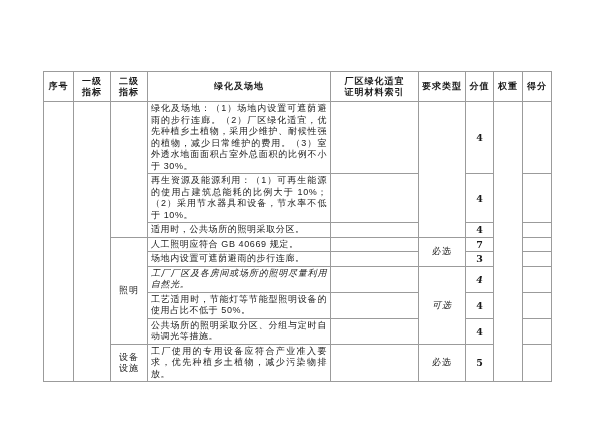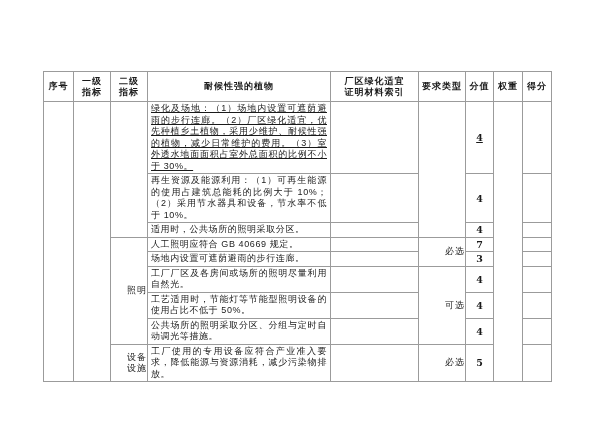--- a/index.html
+++ b/index.html
@@ -4,24 +4,24 @@
 <style>
   html,body{margin:0;padding:0;background:#ffffff;}
   body{width:600px;height:424px;position:relative;font-family:"Liberation Sans",sans-serif;color:#1a1a1a;}
   .page{position:absolute;left:0;top:5px;width:600px;height:424px;background:#ffffff;margin-top:8px;}
   table.eval{position:absolute;left:43px;top:58px;width:508px;border-collapse:collapse;table-layout:fixed;border:1.5px solid #8f8f8f;}
   td{border:1px solid #9b9b9b;padding:0;vertical-align:middle;overflow:hidden;}
   
   tr.rh0{height:30px;}
   td.hc{font-size:9px;font-weight:bold;text-align:center;line-height:11px;white-space:pre-line;letter-spacing:1px;}
   
-  tr.rh1{height:59px;text-decoration:underline;} tr.rh2{height:36px;} tr.rh3{height:13px;} tr.rh4{height:13px;}
-  tr.rh5{height:12px;} tr.rh6{height:25px;} tr.rh7{height:25px;} tr.rh8{height:25px;} tr.rh9{height:26px;}
+  tr.rh1{height:59px;} tr.rh2{height:36px;} tr.rh3{height:13px;} tr.rh4{height:13px;}
+  tr.rh5{height:12px;} tr.rh6{height:25px;font-style:italic;} tr.rh7{height:25px;} tr.rh8{height:25px;} tr.rh9{height:26px;}
   td.req{font-size:9px;line-height:11.5px;text-align:justify;letter-spacing:0.6px;padding:1px 3px;}
-  td.ctr{font-size:9px;text-align:right;letter-spacing:1px;white-space:pre-line;line-height:11px;}
+  td.ctr{font-size:9px;text-align:center;letter-spacing:1px;white-space:pre-line;line-height:11px;}
   td.score{font-family:"DejaVu Serif",serif;font-size:9.5px;font-weight:bold;text-align:center;}
   td.blank{font-size:9px;}
 </style>
 </head>
 <body>
 
 <div class="page">
   <table class="eval">
     <colgroup>
       <col style="width:30px">
@@ -34,21 +34,21 @@
         <col style="width:29px">
         <col style="width:29px">
     </colgroup>
     <tbody>
     <tr class="rh0">
       <td class="hc">序号</td>
       <td class="hc">一级
 指标</td>
       <td class="hc">二级
 指标</td>
-      <td class="hc">耐候性强的植物</td>
+      <td class="hc">绿化及场地</td>
       <td class="hc">厂区绿化适宜
 证明材料索引</td>
       <td class="hc">要求类型</td>
       <td class="hc">分值</td>
       <td class="hc">权重</td>
       <td class="hc">得分</td>
     </tr>
 
     <tr class="rh1">
       <td class="blank" rowspan="9"></td>
@@ -110,21 +110,21 @@
     <tr class="rh8">
       <td class="req">公共场所的照明采取分区、分组与定时自动调光等措施。</td>
       <td class="blank"></td>
       <td class="score">4</td>
       <td class="blank"></td>
     </tr>
 
     <tr class="rh9">
       <td class="ctr">设备
 设施</td>
-      <td class="req">工厂使用的专用设备应符合产业准入要求，降低能源与资源消耗，减少污染物排放。</td>
+      <td class="req">工厂使用的专用设备应符合产业准入要求，优先种植乡土植物，减少污染物排放。</td>
       <td class="blank"></td>
       <td class="ctr">必选</td>
       <td class="score">5</td>
       <td class="blank"></td>
     </tr>
     </tbody>
   </table>
 </div>
 
 </body></html>

